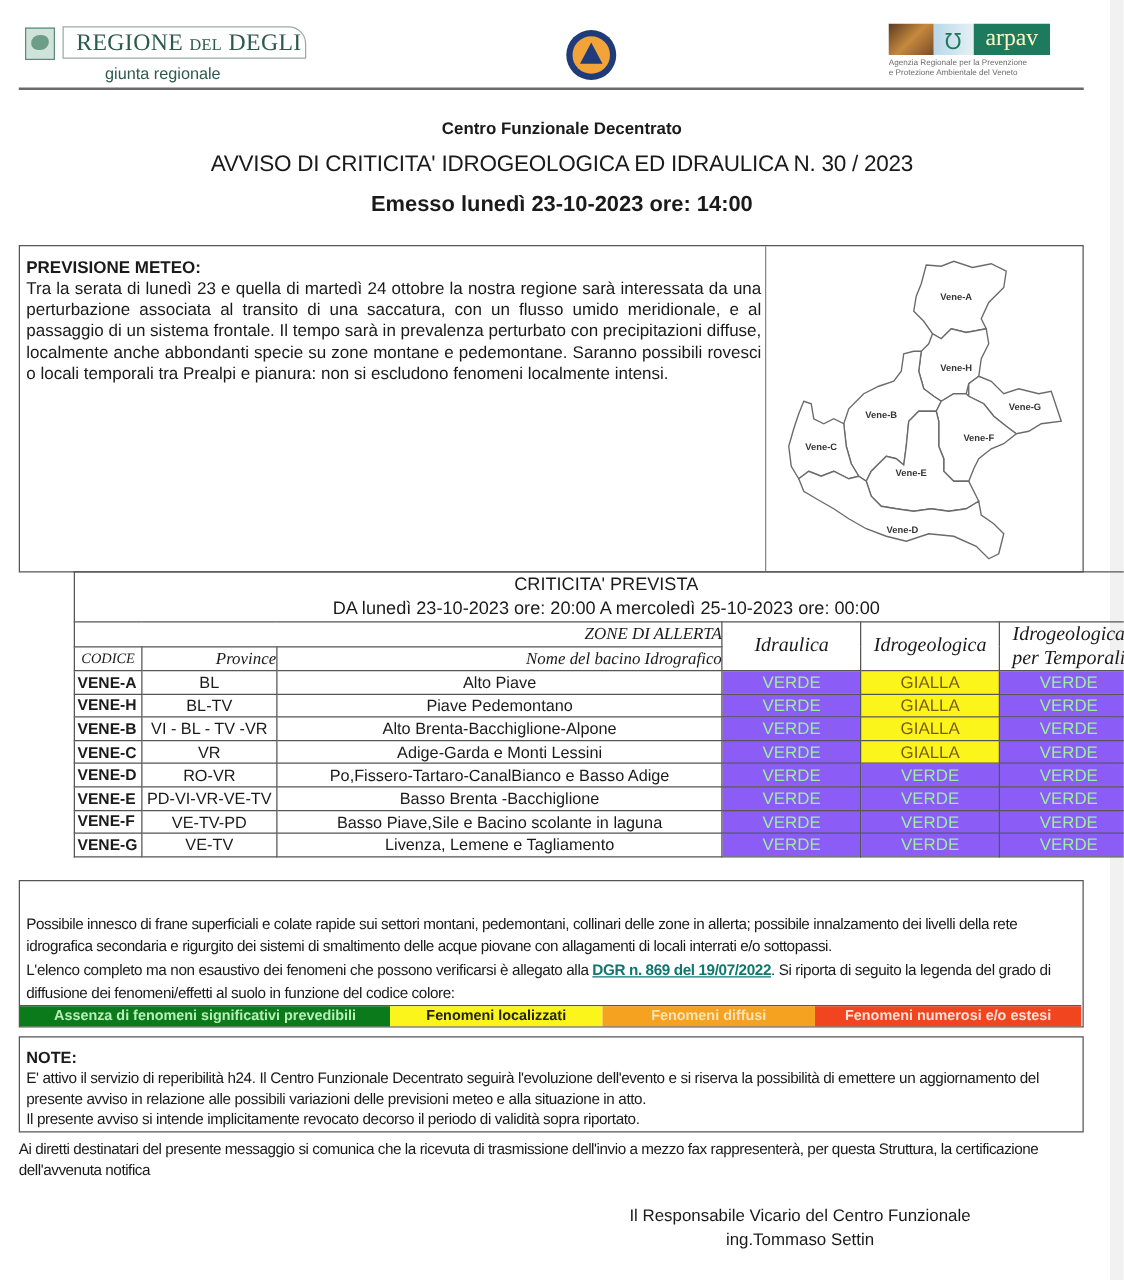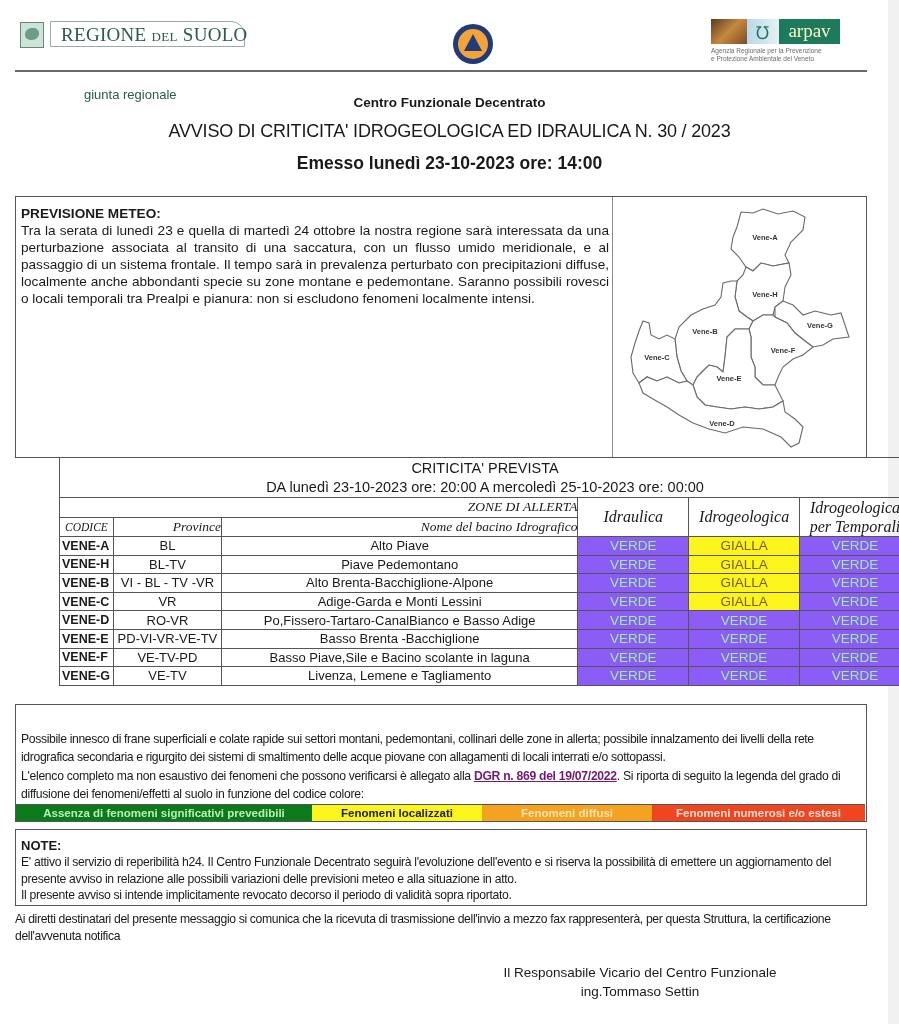--- a/index.html
+++ b/index.html
@@ -10,21 +10,21 @@
   .right-strip { position:absolute; left:888px; top:0; width:11px; height:1024px; background:#f1f1f1; }
 
   
   .header { position:absolute; left:15px; top:14px; width:852px; height:56px; }
   .header-rule { position:absolute; left:15px; top:70px; width:852px; height:2px; background:#6a6a6a; }
   .rv-emblem { position:absolute; left:5px; top:8px; width:24px; height:26px; background:#cfe3da; border:1px solid #5d8c7a; box-sizing:border-box; }
   .rv-emblem::after { content:""; position:absolute; left:4px; top:5px; width:14px; height:12px; background:#6c9d86; border-radius:50% 40% 50% 40%; }
   .rv-box { position:absolute; left:35px; top:7px; width:195px; height:26px; border:1px solid #9aaba4; border-radius:0 14px 0 0; box-sizing:border-box; }
   .rv-title { position:absolute; left:46px; top:10px; font-family:"Liberation Serif", serif; font-size:19px; color:#2c5a4c; letter-spacing:0.3px; white-space:nowrap; }
   .rv-title .small { font-size:13px; }
-  .rv-sub { position:absolute; left:69px; top:37px; font-size:13px; color:#2c5a4c;margin-top:36px; }
+  .rv-sub { position:absolute; left:69px; top:37px; font-size:13px; color:#2c5a4c; }
   .pc-logo { position:absolute; left:438px; top:10px; width:40px; height:40px; border-radius:50%; background:#1f3b7a; }
   .pc-logo::before { content:""; position:absolute; left:5px; top:5px; width:30px; height:30px; border-radius:50%; background:#f2a33a; }
   .pc-logo::after { content:""; position:absolute; left:11px; top:10px; width:0; height:0; border-left:9px solid transparent; border-right:9px solid transparent; border-bottom:17px solid #1f3b7a; }
   .arpav { position:absolute; left:696px; top:5px; width:130px; height:45px; }
   .arpav-img1 { position:absolute; left:0; top:0; width:36px; height:25px; background:linear-gradient(135deg,#5b3a20,#c6893e 50%,#7a4b25); }
   .arpav-img2 { position:absolute; left:36px; top:0; width:32px; height:25px; background:linear-gradient(90deg,#b9d8ea,#e6f0f4); }
   .arpav-img2::after { content:"\2127"; position:absolute; left:8px; top:1px; font-size:18px; color:#1c7a5a; }
   .arpav-brand { position:absolute; left:68px; top:0; width:61px; height:25px; background:#1d7a5c; color:#fef9c3; font-family:"Liberation Serif", serif; font-size:19px; line-height:23px; text-align:center; }
   .arpav-sub { position:absolute; left:0; top:28px; width:140px; font-size:6.5px; line-height:8px; color:#6b6b6b; white-space:nowrap; }
 
@@ -49,21 +49,21 @@
   .crit td.verde { background:#8b5cf6; color:#9cf09c; font-size:13.5px; }
   .crit td.gialla { background:#fbf51b; color:#7a5a14; font-size:13.5px; }
   .crit td.hdr-lvl { font-size:16px; }
   .crit td.hdr-small { font-size:13.5px;text-align:right; }
 
   
   .effects { position:absolute; left:15px; top:704px; width:852px; height:118px; border:1.5px solid #555; box-sizing:border-box; }
   .effects .heading { position:absolute; left:5px; top:9px; font-size:13px; font-weight:bold; letter-spacing:-0.3px; }
   .effects .p1 { position:absolute; left:5px; top:25px; width:842px; font-size:12.2px; line-height:18px; letter-spacing:-0.35px; }
   .effects .p2 { position:absolute; left:5px; top:62px; width:842px; font-size:12.2px; line-height:18px; letter-spacing:-0.3px; }
-  .effects a { color:#701a75; font-weight:bold; text-decoration:underline; }
+  .effects a { color:#0f766e; font-weight:bold; text-decoration:underline; }
   .legend { position:absolute; left:0px; top:99px; width:849px; height:16px; display:flex; border-top:1px solid #555; }
   .legend div { height:16px; line-height:16px; font-size:11.5px; font-weight:bold; text-align:center; white-space:nowrap; }
   .lg-1 { width:296px; background:#0b7a1b; color:#b8f0b8; }
   .lg-2 { width:170px; background:#fbf51b; color:#222; }
   .lg-3 { width:170px; background:#f4a21f; color:#fde3b5; }
   .lg-4 { width:213px; background:#f0451f; color:#ffe1d6; }
 
   
   .notes { position:absolute; left:15px; top:829px; width:852px; height:77px; border:1.5px solid #555; box-sizing:border-box; }
   .notes .heading { position:absolute; left:5px; top:8px; font-size:13px; font-weight:bold; }
@@ -76,21 +76,21 @@
 <body>
 
 <div class="right-strip"></div>
 
 <div class="header">
   <div class="rv-emblem"></div>
   <div class="rv-box"></div>
   <div class="rv-title">
     <span>REGIONE</span>
     <span class="small">DEL</span>
-    <span>SUOLO</span>
+    <span>DEGLI</span>
   </div>
   <div class="rv-sub">giunta regionale</div>
 
   <div class="pc-logo"></div>
 
   <div class="arpav">
     <div class="arpav-img1"></div>
     <div class="arpav-img2"></div>
     <div class="arpav-brand">arpav</div>
     <div class="arpav-sub">

